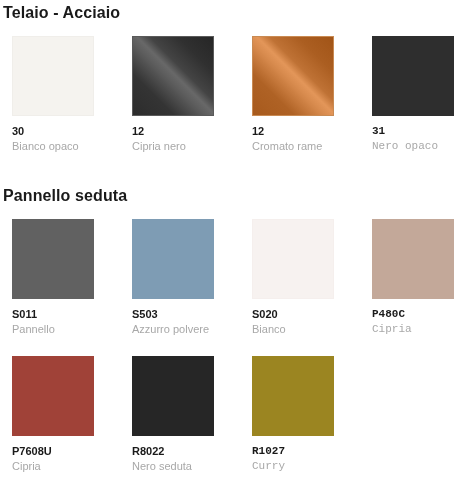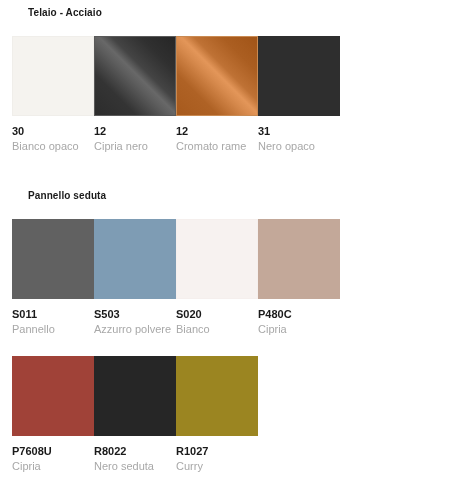--- a/index.html
+++ b/index.html
@@ -18,39 +18,41 @@
     position: relative;
     width: 457px;
     height: 500px;
     box-sizing: border-box;
     padding: 0;
   }
   .section {
     position: relative;
   }
   .section-title {
-    font-size: 10px;
+    font-size: 16px;
     font-weight: bold;
     color: #1a1a1a;
     letter-spacing: 0.1px;
     margin: 0;
-    padding: 0 0 0 28px;
+    padding: 0 0 0 3px;
     line-height: 14px;
   }
   .swatch-row {
     display: flex;
     flex-wrap: nowrap;
     padding-left: 12px;
   }
   .swatch-cell {
     width: 82px;
+    margin-right: 38px;
     box-sizing: border-box;
   }
   .swatch-cell:last-child {
     margin-right: 3px;
+    font-family: Liberation Mono, monospace;
   }
   .swatch-chip {
     width: 82px;
     height: 80px;
     display: block;
     box-sizing: border-box;
   }
   .swatch-code {
     font-size: 11px;
     font-weight: bold;

